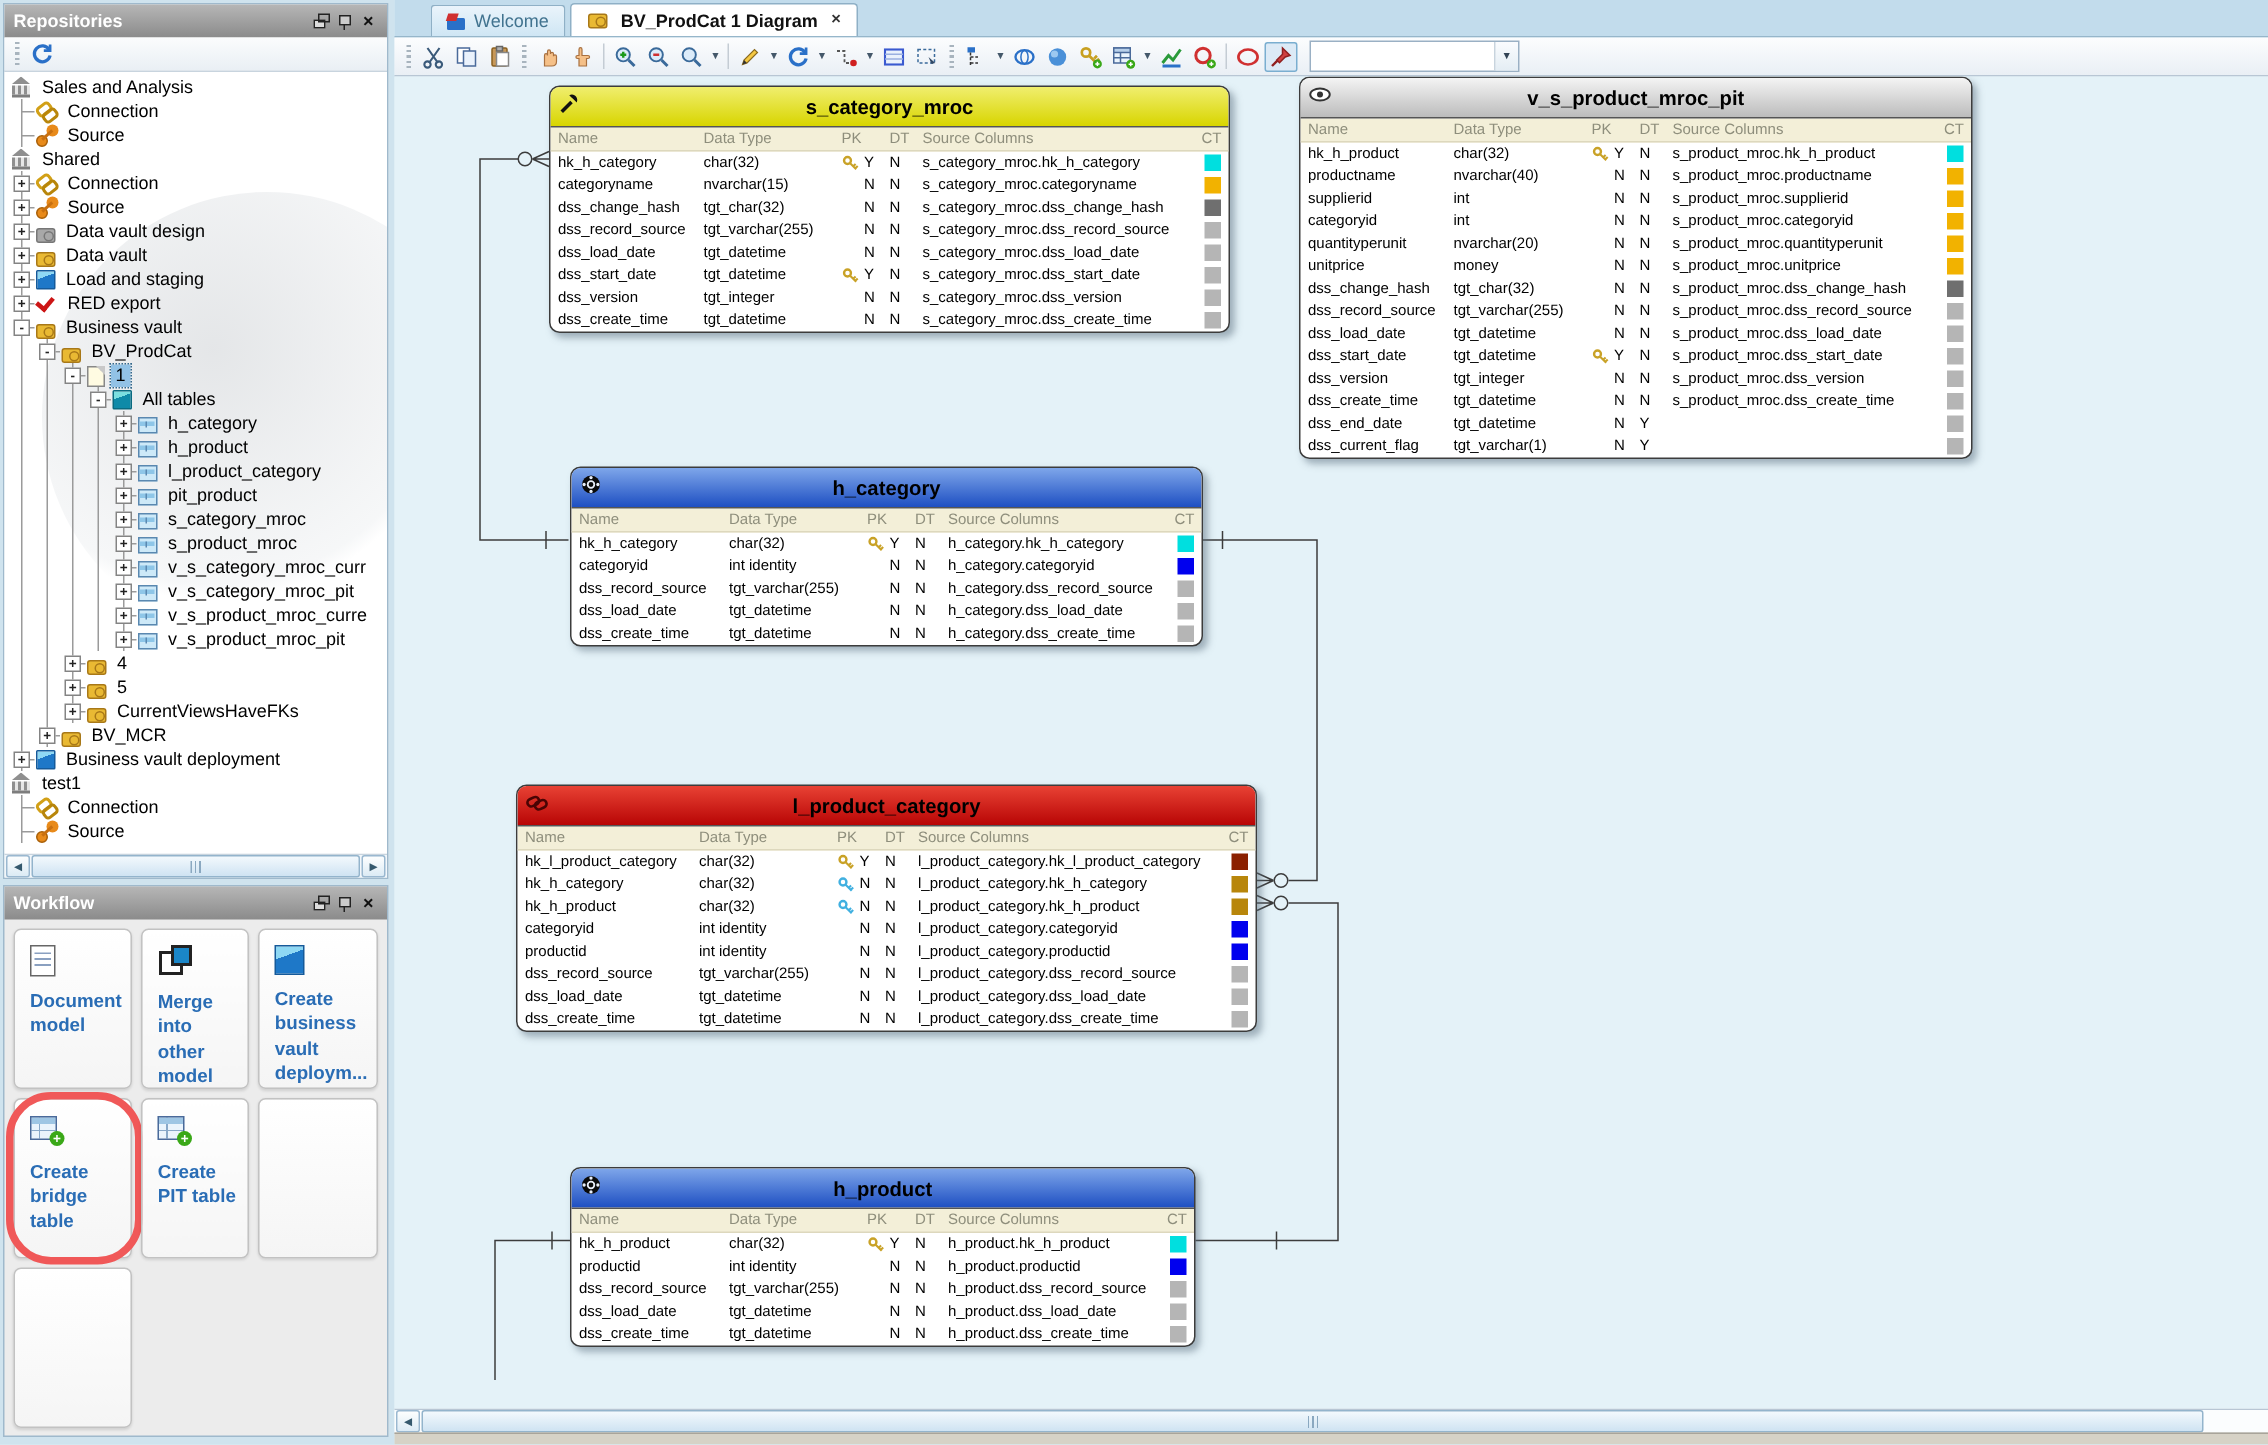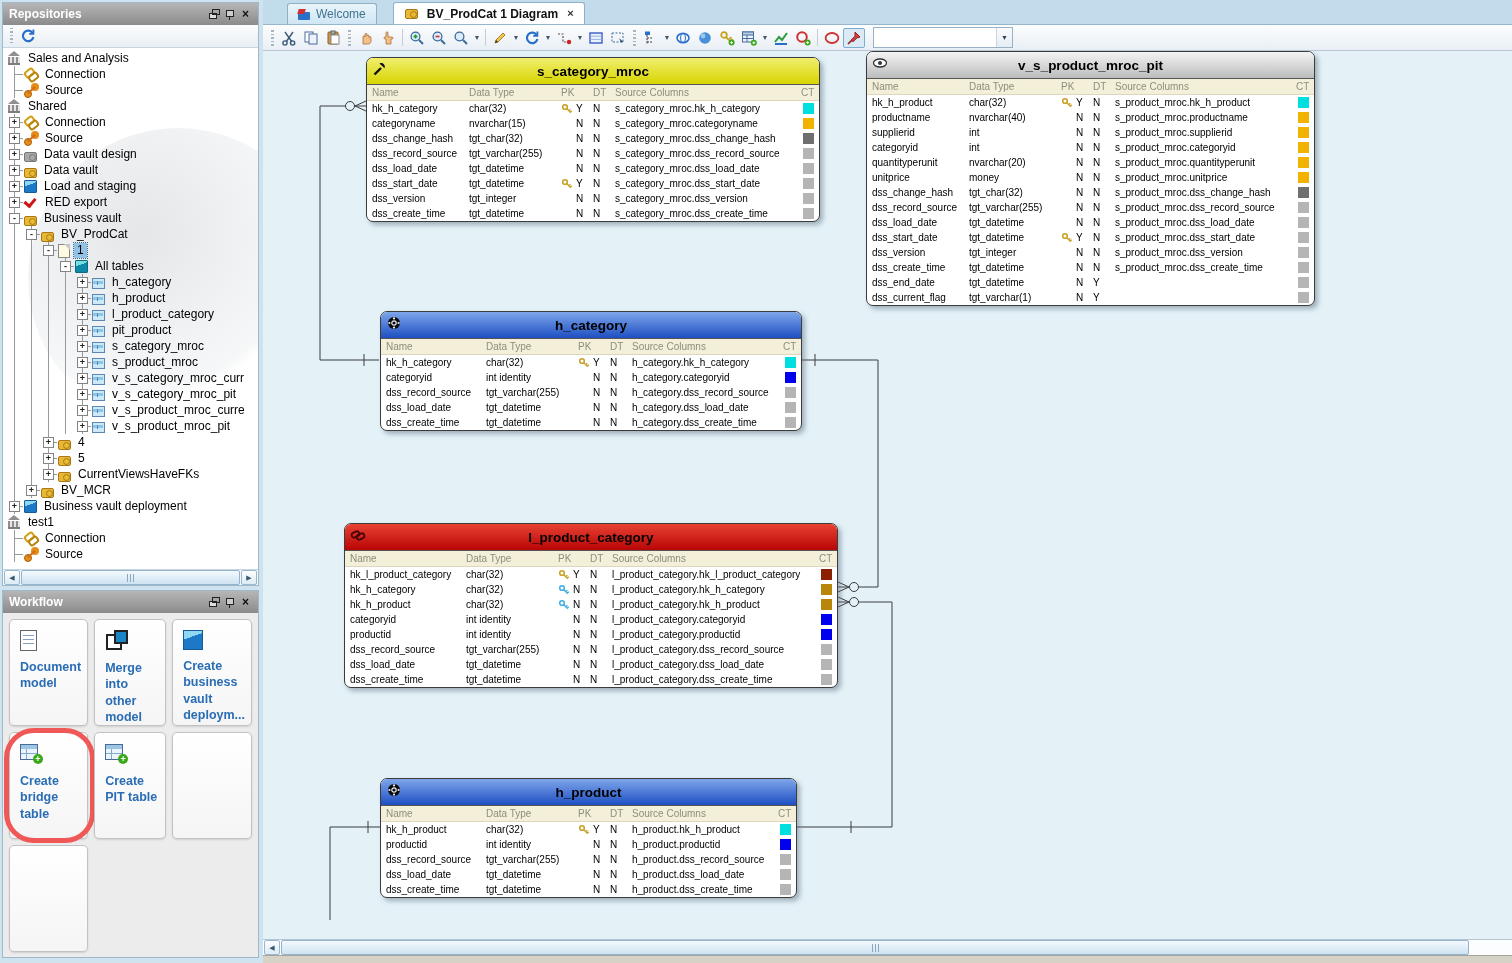--- a/index.html
+++ b/index.html
@@ -93,21 +93,21 @@
     linear-gradient(90deg,rgba(0,0,0,0) 5px,#88a8c8 5px,#88a8c8 6px,rgba(0,0,0,0) 6px),
     linear-gradient(180deg,rgba(0,0,0,0) 8px,#88a8c8 8px,#88a8c8 9px,rgba(0,0,0,0) 9px),#eaf4fc;}
   .table-add-icon::after{content:"+";position:absolute;left:13px;top:11px;width:10px;height:10px;border-radius:50%;background:#3aa818;
     color:#fff;font:bold 9px/10px "Liberation Sans",sans-serif;text-align:center;}
 
   
   .workspace{position:absolute;left:263px;top:0;width:1249px;height:963px;display:flex;flex-direction:column;background:#e4f2f8;}
   .workspace .ptitle{height:22px;}
   .tabbar{height:24px;flex:none;background:#c2dcec;display:flex;align-items:flex-end;padding-left:24px;border-bottom:1px solid #96b6ca;}
   .tab{height:20px;display:flex;align-items:center;gap:5px;padding:0 10px;font-size:12px;
-    border:1px solid #8fb0c6;border-bottom:none;border-radius:3px 3px 0 0;margin-right:16px;}
+    border:1px solid #8fb0c6;border-bottom:none;border-radius:3px 3px 0 0;margin-right:3px;}
   .tab.welcome{background:linear-gradient(#eaf4fb,#cfe6f4);color:#41738f;}
   .tab.active{background:#fff;font-weight:bold;color:#111;height:21px;}
   .tclose{font:bold 11px/11px "Liberation Sans",sans-serif;color:#333;margin-left:4px;}
   .wicon{width:13px;height:11px;position:relative;}
   .wicon::before{content:"";position:absolute;left:0;top:3px;width:12px;height:8px;background:#2a70c8;border-radius:1px;}
   .wicon::after{content:"";position:absolute;left:0;top:0;width:7px;height:5px;background:#d03030;transform:skewX(-18deg);}
   .tab .i-puzzle{margin-top:0;}
 
   .toolbar{height:25px;flex:none;background:linear-gradient(#fcfdfe,#e9eff5);border-bottom:1px solid #b8c6d4;
     display:flex;align-items:center;padding:0 4px;}

